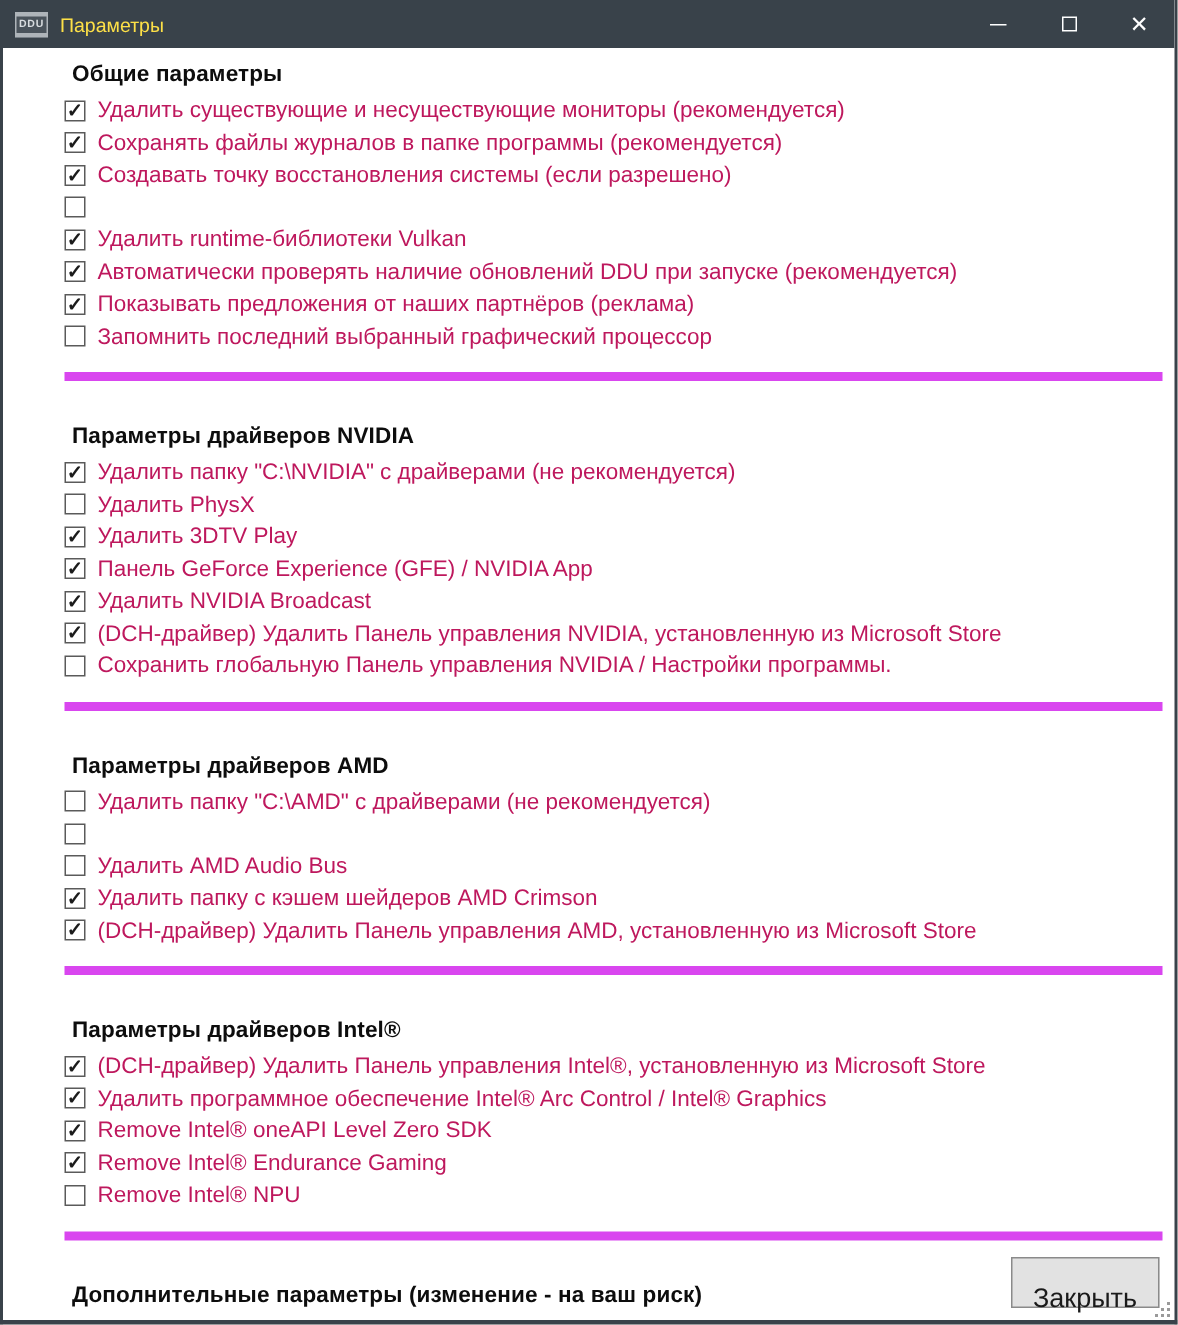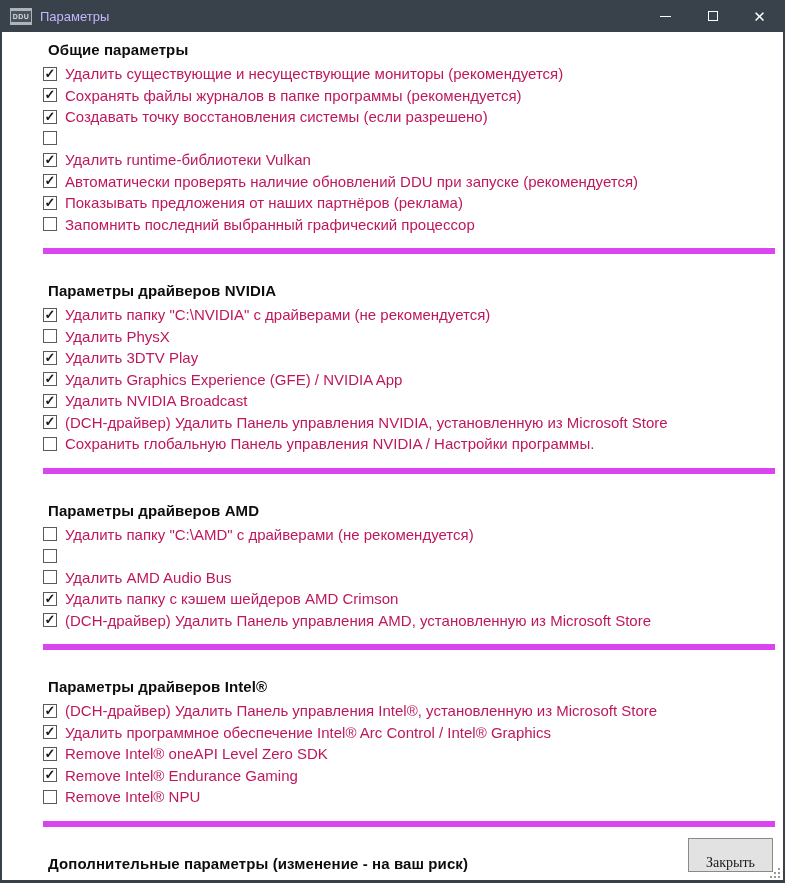--- a/index.html
+++ b/index.html
@@ -29,21 +29,21 @@
   .app-icon {
     width: 22px; height: 17px;
     margin: 0 8px 0 8px;
     border: 1px solid #aeb4b9;
     border-top: 3px solid #aeb4b9;
     border-bottom: 3px solid #aeb4b9;
     display: flex; align-items: center; justify-content: center;
     font-size: 7px; font-weight: bold; letter-spacing: 0.5px;
     color: #d8dcdf; background: #4a535b;
   }
-  .titlebar-title { font-size: 13px; color: #c4b5fd; }
+  .titlebar-title { font-size: 13px; color: #fde047; }
   .titlebar-spacer { flex: 1; }
   .win-btn {
     width: 47px; height: 32px;
     display: flex; align-items: center; justify-content: center;
     color: #ffffff; font-size: 14px; cursor: default;
   }
   .minimize-glyph { display: block; width: 11px; height: 0; border-top: 1px solid #fff; }
   .maximize-glyph { display: block; width: 10px; height: 10px; border: 1px solid #fff; }
   .close-glyph { font-size: 15px; line-height: 1; }
 
@@ -100,22 +100,22 @@
     right: 10px;
     bottom: 8px;
     display: flex;
     justify-content: flex-end;
   }
   .close-button {
     min-width: 85px;
     height: 31px;
     background: #e2e2e2;
     border: 1px solid #8a8a8a;
-    font-family: Liberation Serif, serif;
-    font-size: 14px;
+    font-family: Liberation Sans, sans-serif;
+    font-size: 18px;
     color: #1a1a1a;
     padding: 16px 14px;
   }
 
   .resize-grip {
     position: absolute;
     right: 2px; bottom: 1px;
     width: 13px; height: 13px;
   }
   .resize-grip::after {
@@ -207,21 +207,21 @@
     <span class="row-label">Удалить PhysX</span>
   </div>
 
   <div class="row">
     <span class="checkbox checked"></span>
     <span class="row-label">Удалить 3DTV Play</span>
   </div>
 
   <div class="row">
     <span class="checkbox checked"></span>
-    <span class="row-label">Удалить Graphics Experience (GFE) / NVIDIA App</span>
+    <span class="row-label">Панель GeForce Experience (GFE) / NVIDIA App</span>
   </div>
 
   <div class="row">
     <span class="checkbox checked"></span>
     <span class="row-label">Удалить NVIDIA Broadcast</span>
   </div>
 
   <div class="row">
     <span class="checkbox checked"></span>
     <span class="row-label">(DCH-драйвер) Удалить Панель управления NVIDIA, установленную из Microsoft Store</span>

